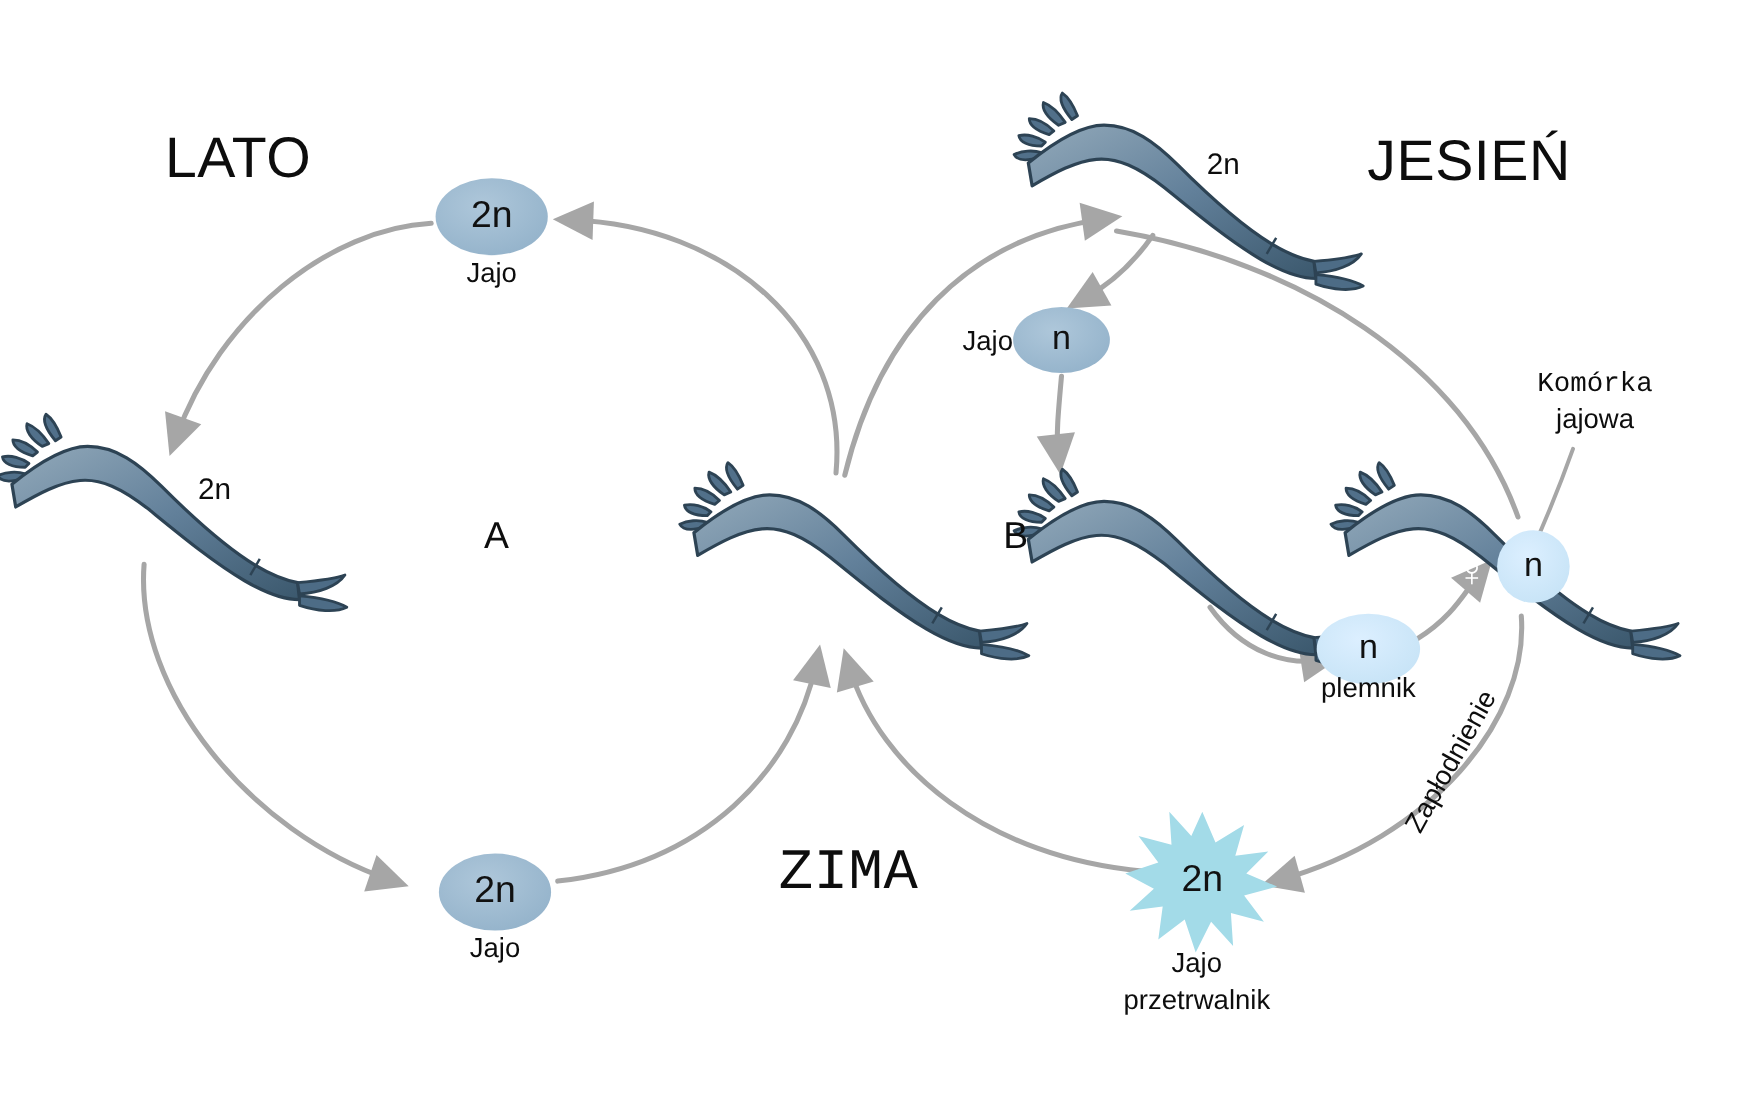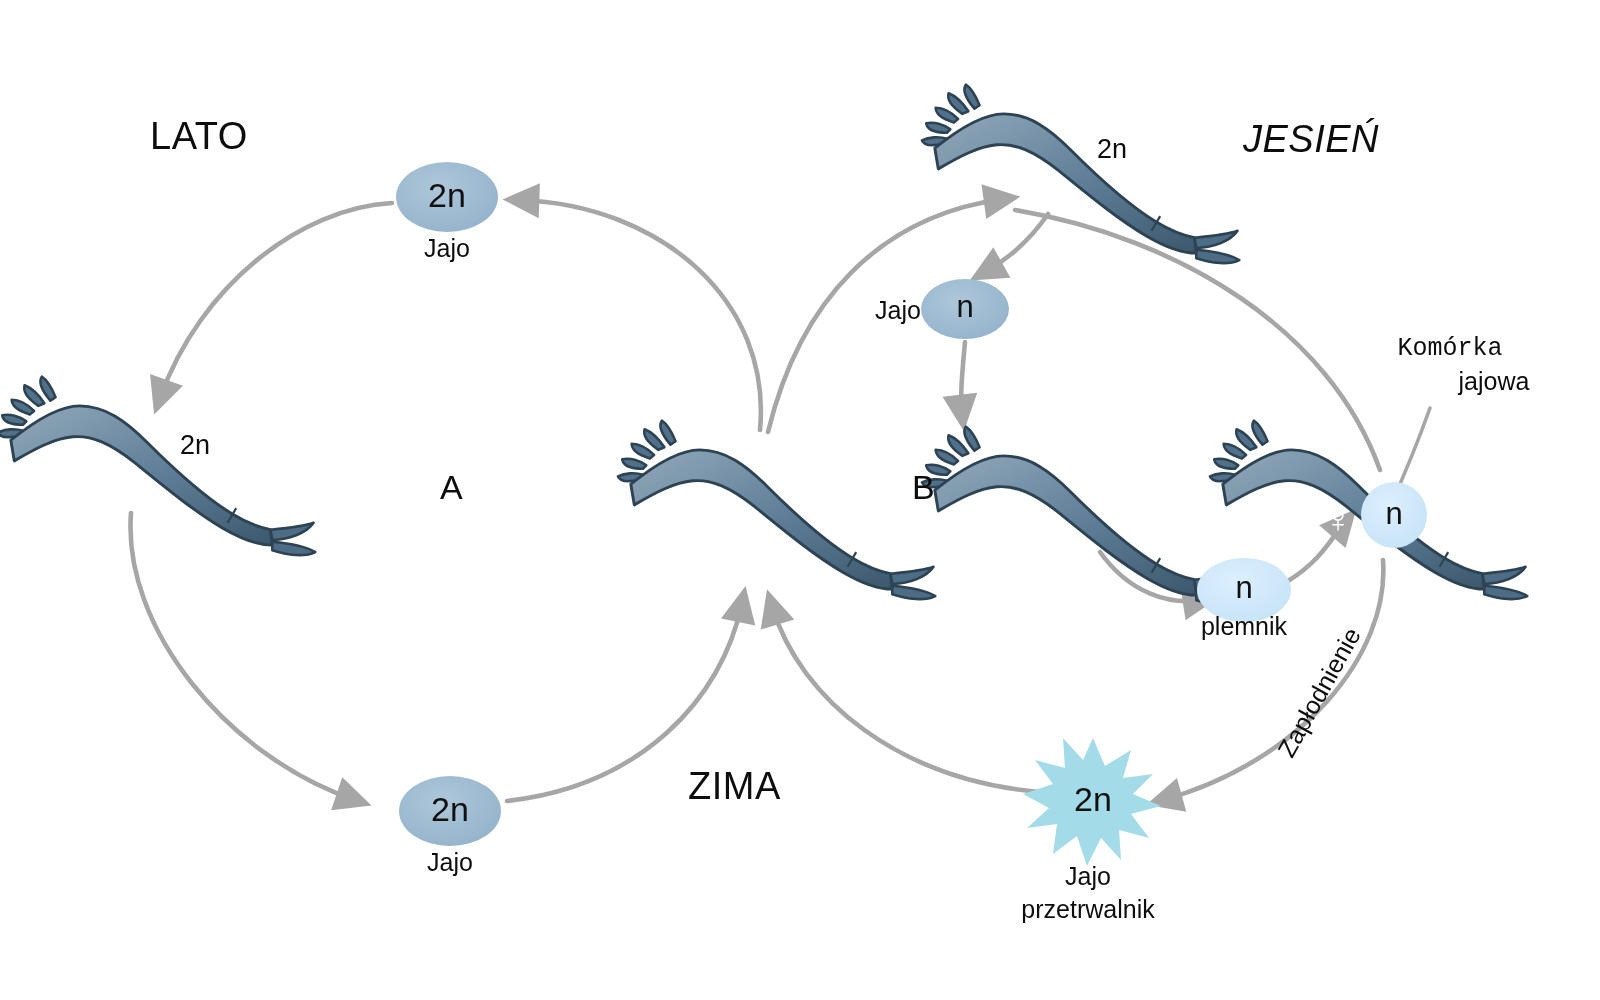--- a/index.html
+++ b/index.html
@@ -2,21 +2,21 @@
 <html><head>
 <meta charset="utf-8">
 <style>
   html,body{margin:0;padding:0;background:#fff;}
   body{width:1600px;height:1000px;overflow:hidden;
        font-family:"Liberation Sans","DejaVu Sans",sans-serif;color:#111;}
   #stage{position:relative;width:1600px;height:1000px;background:#ffffff;}
   svg.layer{position:absolute;left:0;top:0;width:1600px;height:1000px;}
 
   .lbl{position:absolute;white-space:pre;line-height:1.12;}
-  .season{font-size:38px;letter-spacing:.5px;color:#0d0d0d;}
+  .season{font-size:52px;letter-spacing:.5px;color:#0d0d0d;}
   .cyclechar{font-size:34px;color:#0d0d0d;}
   .small{font-size:25px;color:#0d0d0d;}
   .smallc{font-size:25px;color:#0d0d0d;text-align:center;}
   .ploidy{font-size:27px;color:#0d0d0d;}
   .rot{transform-origin:left top;}
 </style>
 </head>
 <body>
 
 <div id="stage">
@@ -146,23 +146,23 @@
 
     <g transform="translate(1093,800)">
       <path d="M0,-62 L12,-34 L38,-50 L30,-22 L60,-26 L40,-6 L68,6 L38,14 L56,38
                L26,30 L28,60 L8,38 L-6,66 L-16,36 L-40,54 L-36,24 L-66,28
                L-44,8 L-70,-6 L-40,-16 L-58,-40 L-28,-32 L-30,-62 L-10,-40 Z" fill="#a3dbe8"></path>
     </g>
   </svg>
 
   <div class="lbl season" style="left:150px;top:115px;">LATO</div>
 
-  <div class="lbl season" style="left:688px;top:765px;">ZIMA</div>
+  <div class="lbl season" style="left:708px;top:765px;font-family:Liberation Mono, monospace;">ZIMA</div>
 
-  <div class="lbl season" style="left:1243px;top:118px;font-style:italic;">JESIEŃ</div>
+  <div class="lbl season" style="left:1243px;top:118px;">JESIEŃ</div>
 
   <div class="lbl cyclechar" style="left:440px;top:468px;">A</div>
 
   <div class="lbl cyclechar" style="left:912px;top:468px;">B</div>
 
   <div class="lbl" style="left:447px;top:176px;transform:translateX(-50%);font-size:34px;">2n</div>
   <div class="lbl smallc" style="left:447px;top:234px;transform:translateX(-50%);">Jajo</div>
 
   <div class="lbl" style="left:450px;top:790px;transform:translateX(-50%);font-size:34px;">2n</div>
   <div class="lbl smallc" style="left:450px;top:848px;transform:translateX(-50%);">Jajo</div>
@@ -173,21 +173,21 @@
 
   <div class="lbl" style="left:965px;top:290px;transform:translateX(-50%);font-size:31px;">n</div>
   <div class="lbl small" style="left:875px;top:296px;">Jajo</div>
 
   <div class="lbl" style="left:1244px;top:571px;transform:translateX(-50%);font-size:31px;">n</div>
   <div class="lbl smallc" style="left:1244px;top:612px;transform:translateX(-50%);">plemnik</div>
 
   <div class="lbl" style="left:1394px;top:497px;transform:translateX(-50%);font-size:31px;">n</div>
 
   <div class="lbl smallc" style="left:1450px;top:335px;transform:translateX(-50%);font-family:Liberation Mono, monospace;">Komórka</div>
-  <div class="lbl smallc" style="left:1450px;top:367px;transform:translateX(-50%);margin-left:44px;">jajowa</div>
+  <div class="lbl smallc" style="left:1450px;top:367px;transform:translateX(-50%);">jajowa</div>
 
   <div class="lbl" style="left:1093px;top:780px;transform:translateX(-50%);font-size:34px;">2n</div>
   <div class="lbl smallc" style="left:1088px;top:862px;transform:translateX(-50%);">Jajo</div>
   <div class="lbl smallc" style="left:1088px;top:895px;transform:translateX(-50%);">przetrwalnik</div>
 
   <div class="lbl small rot" style="left:1272px;top:748px;transform:rotate(-61deg);">Zapłodnienie</div>
 
 </div>
 
 </body></html>

